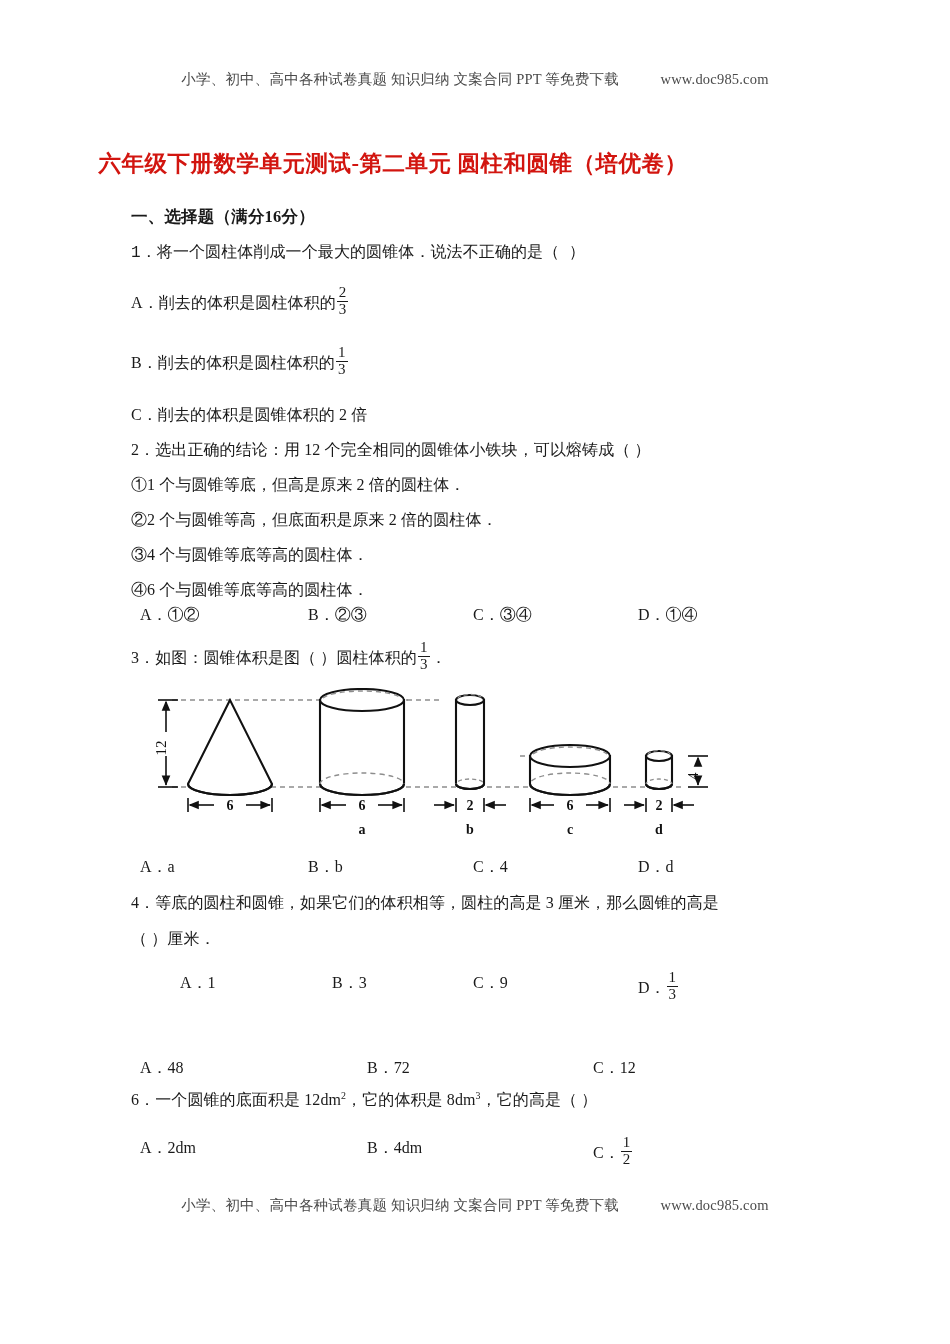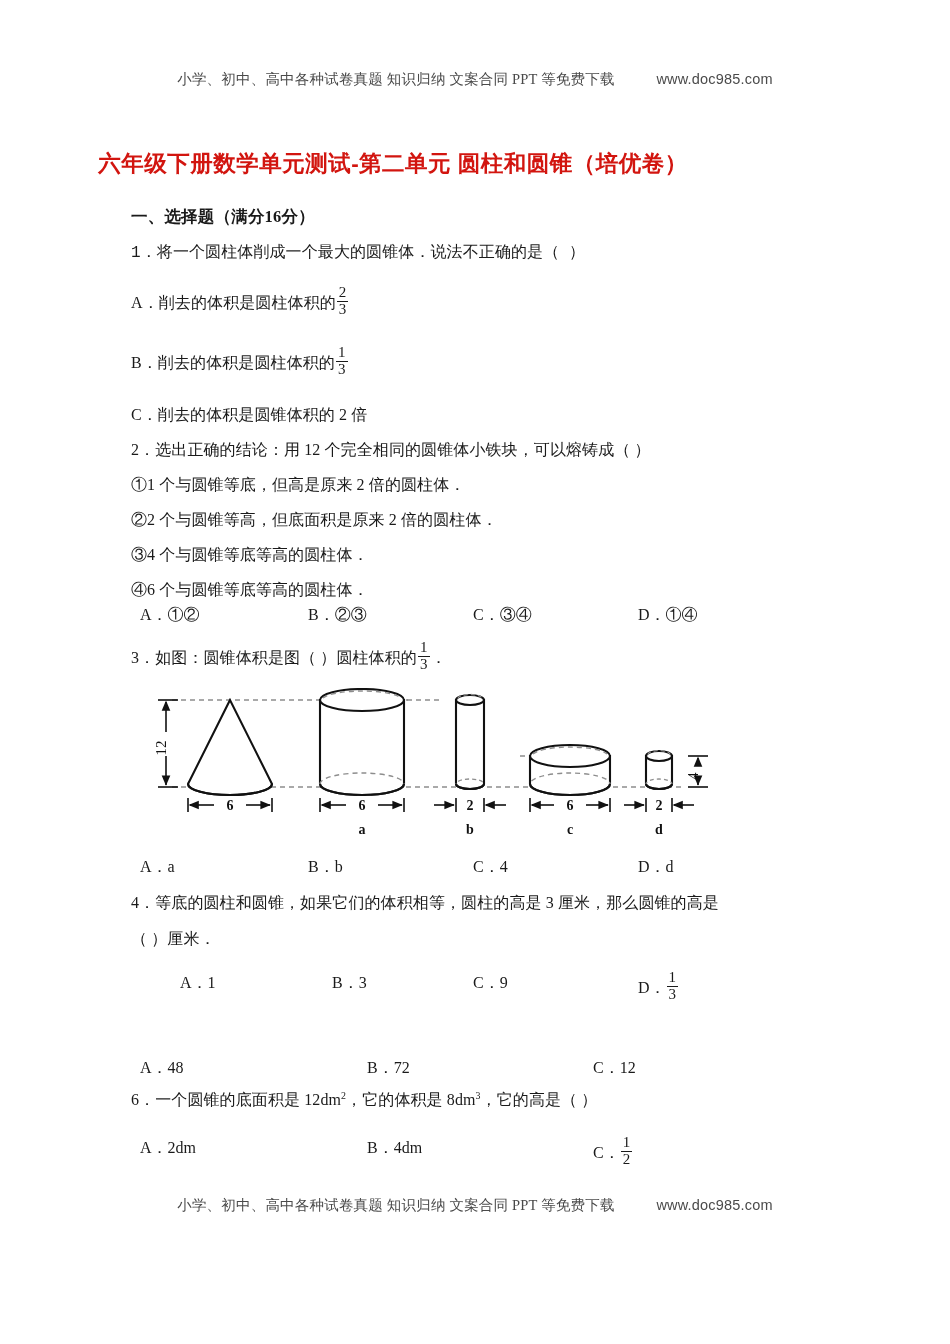--- a/index.html
+++ b/index.html
@@ -7,27 +7,27 @@
     width:950px;height:1344px;background:#ffffff;
     font-family:"Liberation Serif","DejaVu Serif",serif;
     color:#1a1a1a;position:relative;overflow:hidden;
   }
   .page{position:absolute;left:0;top:0;width:950px;height:1344px;}
 
   .wm{
     position:absolute;left:0;width:950px;text-align:center;
     font-size:14.5px;color:#4a4a4a;letter-spacing:.2px;white-space:nowrap;
   }
-  .wm .url{font-family:Liberation Sans, sans-serif;}
+  .wm .url{font-family:Liberation Serif, serif;}
   .wm-head{top:70px;}
   .wm-foot{top:1196px;}
 
   .title{
     position:absolute;left:0;width:786px;text-align:center;top:148px;
-    font-family:Liberation Sans, sans-serif;
+    font-family:Liberation Serif, serif;
     font-weight:bold;font-size:22.5px;color:#d2150f;letter-spacing:.5px;white-space:nowrap;
   }
 
   .sec{
     position:absolute;left:131px;top:206px;font-size:16.5px;font-weight:bold;
     letter-spacing:.2px;white-space:nowrap;
   }
 
   .ln{position:absolute;font-size:16px;line-height:1.25;white-space:nowrap;letter-spacing:.1px;}
   .opt{position:absolute;font-size:16px;white-space:nowrap;}

